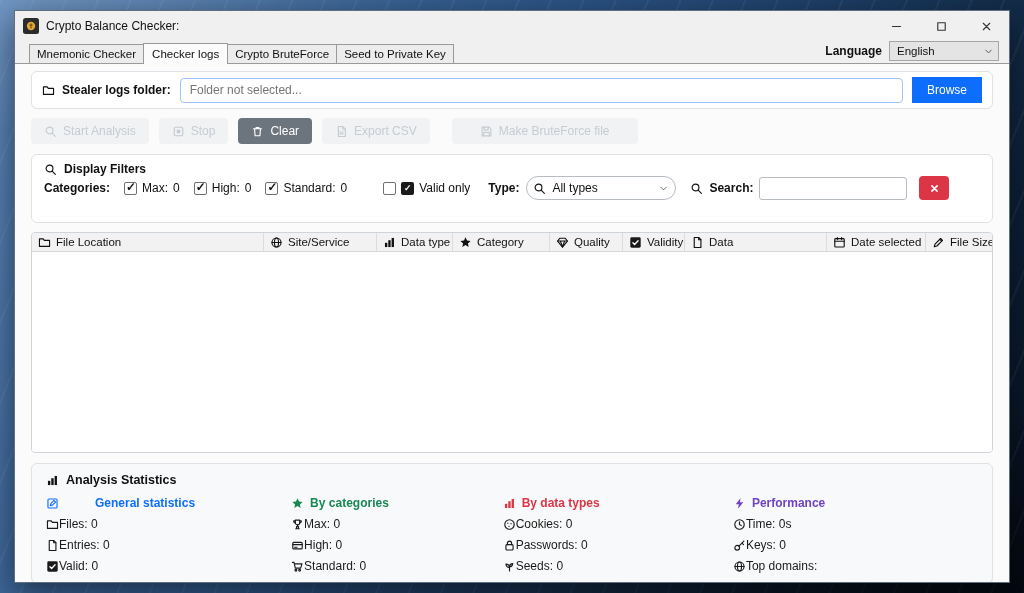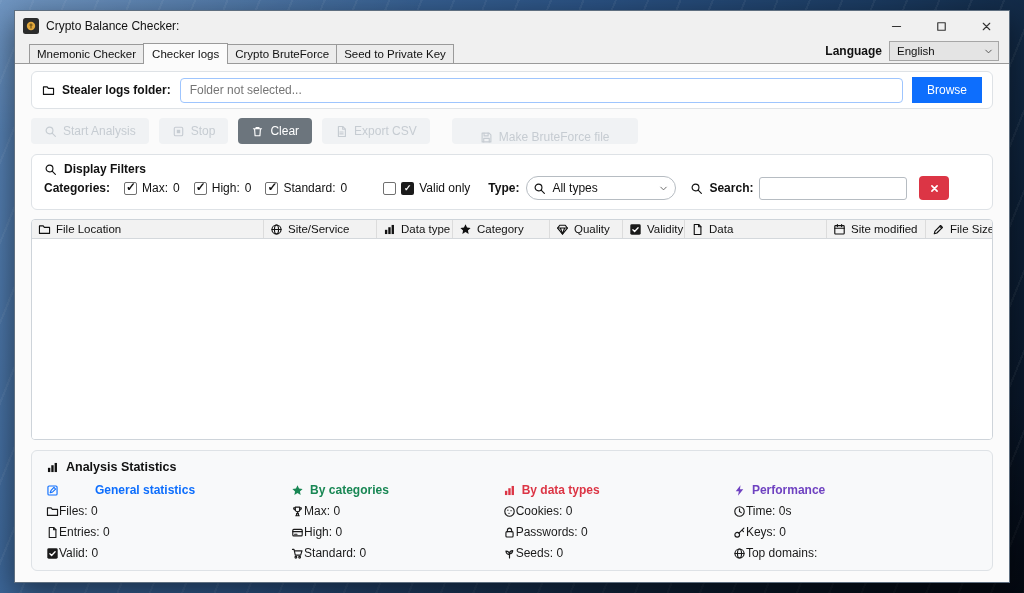--- a/index.html
+++ b/index.html
@@ -37,23 +37,23 @@
   
   .folder-panel{ display:flex; align-items:center; gap:9px; padding:6px 10px; height:38px; flex:0 0 auto; }
   .folder-panel .lbl{ font-weight:bold; display:flex; align-items:center; gap:7px; }
   .folder-input{ flex:1; height:25px; border:1px solid #9ec5fe; border-radius:4px; padding:0 9px; font-size:12px; font-family:inherit; background:#fff; outline:none; }
   .btn-browse{ background:#0d6efd; color:#fff; border:none; border-radius:0; height:26px; padding:0 15px; font-size:12px; font-family:inherit; cursor:pointer; }
   
   .actions{ display:flex; gap:10px; margin:9px 0 10px; flex:0 0 auto; }
   .btn{ height:26px; border:none; border-radius:4px; padding:0 13px; font-size:12px; font-family:inherit; display:inline-flex; align-items:center; gap:6px; cursor:pointer; white-space:nowrap; }
   .btn.disabled{ background:#f0f2f4; color:#c6ccd2; cursor:default; }
   .btn.dark{ background:#6c757d; color:#fff; }
-  .btn.wide{ padding:0 28px; margin-left:12px;align-items:flex-end; }
-  
-  .filters-panel{ padding:7px 12px 9px; flex:0 0 auto; margin-bottom:9px; }
+  .btn.wide{ padding:0 28px; margin-left:12px; }
+  
+  .filters-panel{ padding:7px 12px 22px; flex:0 0 auto; margin-bottom:9px; }
   .filters-title{ display:flex; align-items:center; gap:7px; font-weight:bold; }
   .filters-row{ display:flex; align-items:center; margin-top:0; }
   .filters-row .blbl{ font-weight:bold; }
   .cbgroup{ display:flex; align-items:center; gap:5px; margin-left:14px; }
   .cb{ width:13px; height:13px; border:1px solid #707070; background:#fff; border-radius:2px; position:relative; flex:0 0 auto; }
   .cb.checked::after{ content:"✓"; position:absolute; left:1px; top:-3px; font-size:12px; color:#111; font-weight:bold; }
   .checksq-glyph{ width:13px; height:13px; background:#1a1a1a; border-radius:2px; display:inline-flex; align-items:center; justify-content:center; color:#fff; font-size:9px; font-weight:bold; flex:0 0 auto; }
   .validonly{ margin-left:36px; }
   .typegroup{ margin-left:18px; display:flex; align-items:center; gap:7px; }
   .type-select{ width:150px; height:24px; background:#fff; border:1px solid #b6bcc2; border-radius:12px; display:flex; align-items:center; gap:6px; padding:0 6px; }
@@ -335,21 +335,21 @@
             </span>
           <span>Data</span>
         </div>
         <div class="th" style="width:99px">
           <span class="ic">
               <svg viewBox="0 0 16 16" fill="none" stroke="currentColor" stroke-width="1.4" stroke-linecap="round" stroke-linejoin="round">
                 <rect x="2.2" y="3.2" width="11.6" height="10.4" rx="1"></rect>
                 <path d="M2.2 6.4h11.6M5.4 1.8v2.6M10.6 1.8v2.6"></path>
               </svg>
             </span>
-          <span>Site modified</span>
+          <span>Date selected</span>
         </div>
         <div class="th" style="flex:1">
           <span class="ic">
               <svg viewBox="0 0 16 16" fill="none" stroke="currentColor" stroke-width="1.4" stroke-linecap="round" stroke-linejoin="round">
                 <path d="M2.8 13.2l.9-3.2 6.9-6.9 2.3 2.3-6.9 6.9z"></path>
                 <path d="M9.6 4.1l2.3 2.3"></path>
               </svg>
             </span>
           <span>File Size</span>
         </div>

